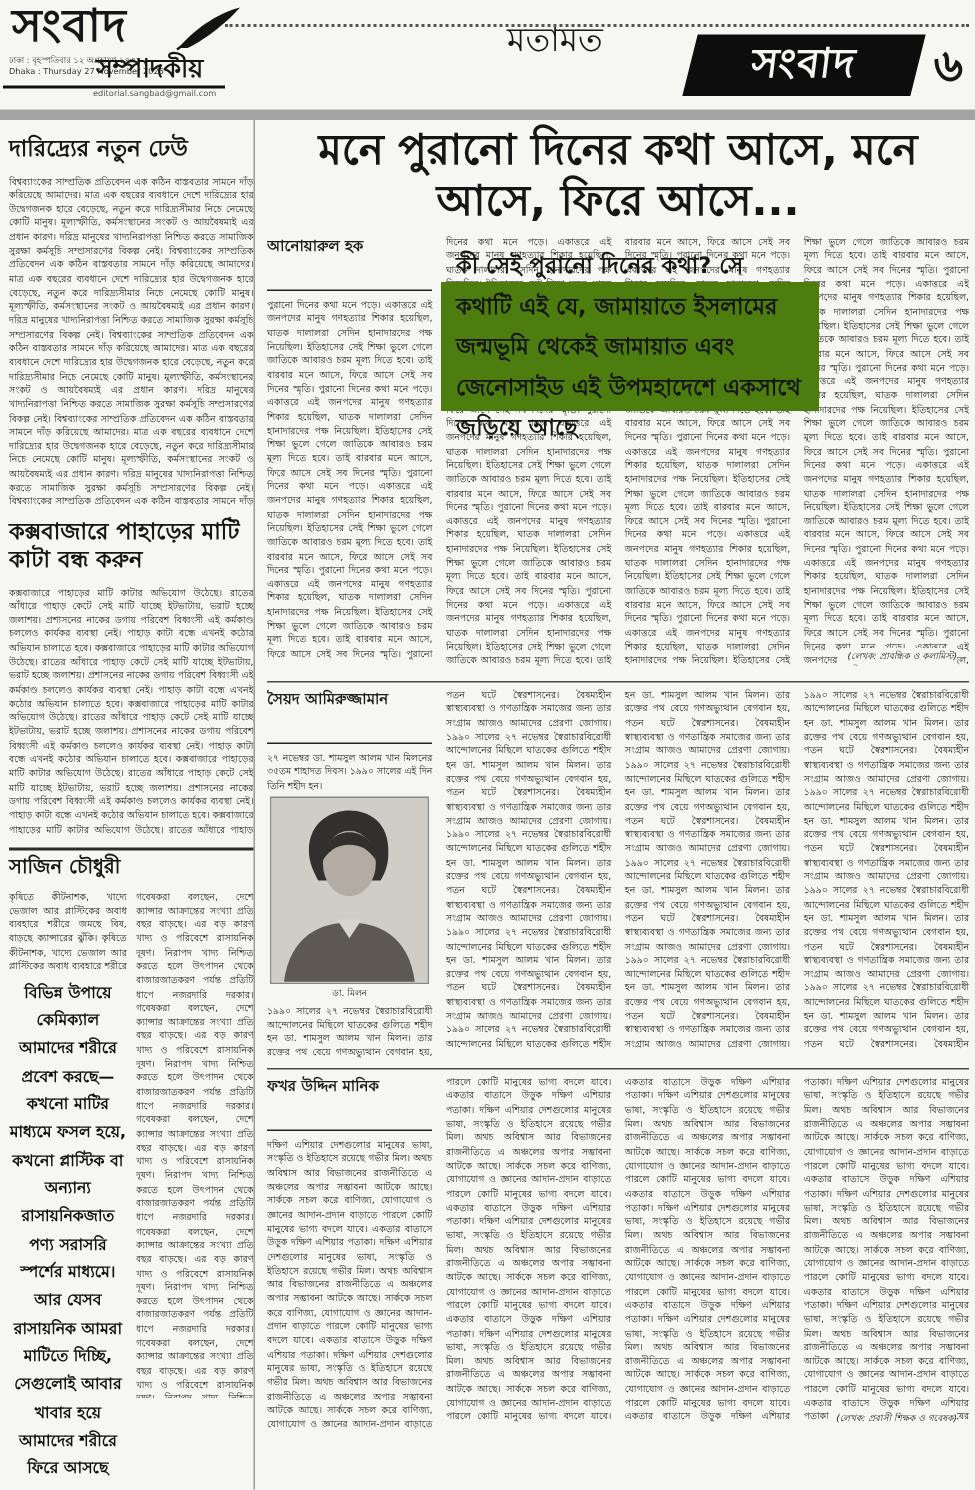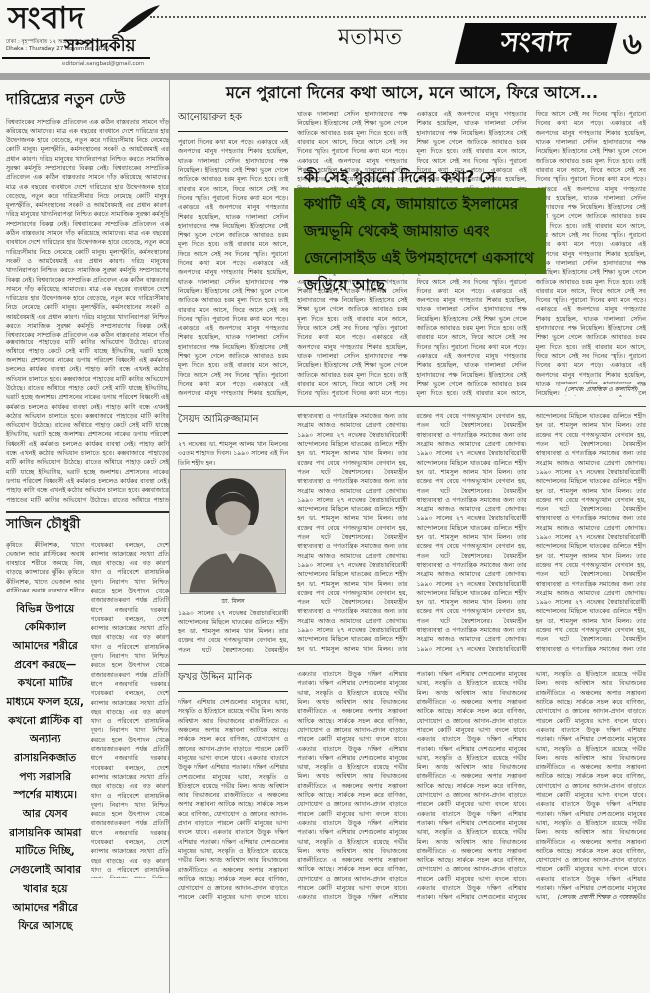--- a/index.html
+++ b/index.html
@@ -10,41 +10,41 @@
   }
   
   .masthead { position:relative; height:80px; border-bottom:7px solid #a3a3a3; }
   .dotline { position:absolute; left:150px; right:4px; top:16px; border-top:2px dotted #555; }
   .brand { position:absolute; left:8px; top:2px; font-size:30px; font-weight:bold; letter-spacing:1px; line-height:1.05; }
   .quill { position:absolute; left:116px; top:4px; }
   .dates { position:absolute; left:6px; top:38px; font-size:5.5px; line-height:1.35; color:#333; }
   .section-label { position:absolute; left:64px; top:32px; font-size:17px; font-weight:bold; }
   .brand-underline { position:absolute; left:2px; top:57px; width:148px; border-top:2.5px solid #101010; }
   .email { position:absolute; left:62px; top:60px; font-size:5.5px; color:#555; }
-  .center-label { position:absolute; left:250px; width:240px; top:19px; text-align:center; font-size:22px; font-weight:500; }
+  .center-label { position:absolute; left:250px; width:240px; top:9px; text-align:center; font-size:22px; font-weight:500; }
   .brand-box { position:absolute; left:460px; top:23px; width:152px; height:41px; background:#0d0d0d; transform:skewX(-14deg); display:flex; align-items:center; justify-content:center; }
   .brand-box span { color:#f6f6f2; font-size:27px; font-weight:bold; transform:skewX(7deg); letter-spacing:1px; }
   .pagenum { position:absolute; right:8px; top:20px; font-size:30px; font-weight:bold; }
   
   .sheet { display:flex; height:919px; }
   .leftcol { width:170px; border-right:1px solid #9a9a96; padding:2px 0 0 6px; }
   .maincol { flex:1; padding:0 4px 0 8px; position:relative; }
   
   .smalltext { font-size:6.2px; line-height:1.5; text-align:justify; color:#1e1e1e; overflow:hidden; }
   .ed-title { font-size:15px; font-weight:bold; line-height:1.3; margin:8px 0 7px; }
   .author-sm { font-size:13px; font-weight:bold; margin:1px 0 5px; }
   .led-rule { border-top:2px solid #2c2c2c; margin:9px 0 1px; }
   .subcols { display:flex; gap:6px; margin-top:2px; }
   .subcol { flex:1; min-width:0; }
   .pullquote-left { font-size:10.5px; font-weight:bold; text-align:center; line-height:1.78; margin:7px 0 6px; color:#101010; }
   
   .article { position:relative; }
-  .headline { font-size:16px; font-weight:bold; text-align:center; line-height:1.2; padding:3px 0 7px; }
+  .headline { font-size:28px; font-weight:bold; text-align:center; line-height:1.2; padding:3px 0 7px; }
   .cols4 { column-count:4; column-gap:9px; font-size:6.2px; line-height:1.5; text-align:justify; overflow:hidden; color:#1e1e1e; }
-  .byline { font-size:10px; font-weight:normal; border-bottom:1.5px solid #222; padding-bottom:7px; margin-bottom:5px; column-span:none; }
+  .byline { font-size:10px; font-weight:bold; border-bottom:1.5px solid #222; padding-bottom:21px; margin-bottom:5px; column-span:none; }
   .qbox { position:absolute; left:116px; top:108px; width:252px; height:86px; background:#4d7c0f; display:flex; align-items:center; justify-content:center; font-size:15px; font-weight:bold; text-align:left; line-height:1.8; padding:4px 10px; }
   .main-rule { border-top:1.5px solid #4a4a4a; margin:5px 0 4px; }
   .credit { position:absolute; right:8px; bottom:6px; font-size:6px; font-style:italic; background:#f6f6f2; padding-left:4px; }
   figure.photo { width:100%; break-inside:avoid; margin:2px 0 3px; }
   figure.photo svg { display:block; width:96%; margin:0 auto; border:1px solid #888; }
   .caption { font-size:6px; text-align:center; margin-top:2px; color:#222; }
   
   .h220{height:220px} .h165{height:165px} .h52{height:52px} .h338{height:338px}
   .hA{height:292px} .hB{height:248px} .hC{height:240px}
 </style>
@@ -75,20 +75,21 @@
 </div>
 
 <div class="sheet">
 
   <div class="leftcol">
     <div>
       <h2 class="ed-title">দারিদ্র্যের নতুন ঢেউ</h2>
       <div class="smalltext h220">বিশ্বব্যাংকের সাম্প্রতিক প্রতিবেদন এক কঠিন বাস্তবতার সামনে দাঁড় করিয়েছে আমাদের। মাত্র এক বছরের ব্যবধানে দেশে দারিদ্র্যের হার উদ্বেগজনক হারে বেড়েছে, নতুন করে দারিদ্র্যসীমার নিচে নেমেছে কোটি মানুষ। মূল্যস্ফীতি, কর্মসংস্থানের সংকট ও আয়বৈষম্যই এর প্রধান কারণ। দরিদ্র মানুষের খাদ্যনিরাপত্তা নিশ্চিত করতে সামাজিক সুরক্ষা কর্মসূচি সম্প্রসারণের বিকল্প নেই। বিশ্বব্যাংকের সাম্প্রতিক প্রতিবেদন এক কঠিন বাস্তবতার সামনে দাঁড় করিয়েছে আমাদের। মাত্র এক বছরের ব্যবধানে দেশে দারিদ্র্যের হার উদ্বেগজনক হারে বেড়েছে, নতুন করে দারিদ্র্যসীমার নিচে নেমেছে কোটি মানুষ। মূল্যস্ফীতি, কর্মসংস্থানের সংকট ও আয়বৈষম্যই এর প্রধান কারণ। দরিদ্র মানুষের খাদ্যনিরাপত্তা নিশ্চিত করতে সামাজিক সুরক্ষা কর্মসূচি সম্প্রসারণের বিকল্প নেই। বিশ্বব্যাংকের সাম্প্রতিক প্রতিবেদন এক কঠিন বাস্তবতার সামনে দাঁড় করিয়েছে আমাদের। মাত্র এক বছরের ব্যবধানে দেশে দারিদ্র্যের হার উদ্বেগজনক হারে বেড়েছে, নতুন করে দারিদ্র্যসীমার নিচে নেমেছে কোটি মানুষ। মূল্যস্ফীতি, কর্মসংস্থানের সংকট ও আয়বৈষম্যই এর প্রধান কারণ। দরিদ্র মানুষের খাদ্যনিরাপত্তা নিশ্চিত করতে সামাজিক সুরক্ষা কর্মসূচি সম্প্রসারণের বিকল্প নেই। বিশ্বব্যাংকের সাম্প্রতিক প্রতিবেদন এক কঠিন বাস্তবতার সামনে দাঁড় করিয়েছে আমাদের। মাত্র এক বছরের ব্যবধানে দেশে দারিদ্র্যের হার উদ্বেগজনক হারে বেড়েছে, নতুন করে দারিদ্র্যসীমার নিচে নেমেছে কোটি মানুষ। মূল্যস্ফীতি, কর্মসংস্থানের সংকট ও আয়বৈষম্যই এর প্রধান কারণ। দরিদ্র মানুষের খাদ্যনিরাপত্তা নিশ্চিত করতে সামাজিক সুরক্ষা কর্মসূচি সম্প্রসারণের বিকল্প নেই। বিশ্বব্যাংকের সাম্প্রতিক প্রতিবেদন এক কঠিন বাস্তবতার সামনে দাঁড় করিয়েছে আমাদের। মাত্র এক বছরের ব্যবধানে দেশে দারিদ্র্যের হার উদ্বেগজনক হারে বেড়েছে, নতুন করে দারিদ্র্যসীমার নিচে নেমেছে কোটি মানুষ। মূল্যস্ফীতি, কর্মসংস্থানের সংকট ও আয়বৈষম্যই এর প্রধান কারণ। দরিদ্র মানুষের খাদ্যনিরাপত্তা নিশ্চিত করতে সামাজিক সুরক্ষা কর্মসূচি সম্প্রসারণের বিকল্প নেই। বিশ্বব্যাংকের সাম্প্রতিক প্রতিবেদন এক কঠিন বাস্তবতার সামনে দাঁড় করিয়েছে আমাদের। মাত্র এক বছরের ব্যবধানে দেশে দারিদ্র্যের হার উদ্বেগজনক হারে বেড়েছে, নতুন করে দারিদ্র্যসীমার নিচে নেমেছে কোটি মানুষ। মূল্যস্ফীতি, কর্মসংস্থানের সংকট ও আয়বৈষম্যই এর প্রধান কারণ। দরিদ্র মানুষের খাদ্যনিরাপত্তা নিশ্চিত করতে সামাজিক সুরক্ষা কর্মসূচি সম্প্রসারণের বিকল্প নেই। বিশ্বব্যাংকের সাম্প্রতিক প্রতিবেদন এক কঠিন বাস্তবতার সামনে দাঁড় করিয়েছে আমাদের। মাত্র এক বছরের ব্যবধানে দেশে দারিদ্র্যের হার উদ্বেগজনক হারে বেড়েছে, নতুন করে দারিদ্র্যসীমার নিচে নেমেছে কোটি মানুষ। মূল্যস্ফীতি, কর্মসংস্থানের সংকট ও আয়বৈষম্যই এর প্রধান কারণ। দরিদ্র মানুষের খাদ্যনিরাপত্তা নিশ্চিত করতে সামাজিক সুরক্ষা কর্মসূচি সম্প্রসারণের বিকল্প নেই। বিশ্বব্যাংকের সাম্প্রতিক প্রতিবেদন এক কঠিন বাস্তবতার সামনে দাঁড় করিয়েছে আমাদের। মাত্র এক বছরের ব্যবধানে দেশে দারিদ্র্যের হার উদ্বেগজনক হারে বেড়েছে, নতুন করে দারিদ্র্যসীমার নিচে নেমেছে কোটি মানুষ। মূল্যস্ফীতি, কর্মসংস্থানের সংকট ও আয়বৈষম্যই এর প্রধান কারণ। দরিদ্র মানুষের খাদ্যনিরাপত্তা নিশ্চিত করতে সামাজিক সুরক্ষা কর্মসূচি সম্প্রসারণের বিকল্প নেই। </div>
     </div>
     <div>
+      <h2 class="ed-title">কক্সবাজারে পাহাড়ের মাটি কাটা বন্ধ করুন</h2>
       <div class="smalltext h165">কক্সবাজারে পাহাড়ের মাটি কাটার অভিযোগ উঠেছে। রাতের আঁধারে পাহাড় কেটে সেই মাটি যাচ্ছে ইটভাটায়, ভরাট হচ্ছে জলাশয়। প্রশাসনের নাকের ডগায় পরিবেশ বিধ্বংসী এই কর্মকাণ্ড চললেও কার্যকর ব্যবস্থা নেই। পাহাড় কাটা বন্ধে এখনই কঠোর অভিযান চালাতে হবে। কক্সবাজারে পাহাড়ের মাটি কাটার অভিযোগ উঠেছে। রাতের আঁধারে পাহাড় কেটে সেই মাটি যাচ্ছে ইটভাটায়, ভরাট হচ্ছে জলাশয়। প্রশাসনের নাকের ডগায় পরিবেশ বিধ্বংসী এই কর্মকাণ্ড চললেও কার্যকর ব্যবস্থা নেই। পাহাড় কাটা বন্ধে এখনই কঠোর অভিযান চালাতে হবে। কক্সবাজারে পাহাড়ের মাটি কাটার অভিযোগ উঠেছে। রাতের আঁধারে পাহাড় কেটে সেই মাটি যাচ্ছে ইটভাটায়, ভরাট হচ্ছে জলাশয়। প্রশাসনের নাকের ডগায় পরিবেশ বিধ্বংসী এই কর্মকাণ্ড চললেও কার্যকর ব্যবস্থা নেই। পাহাড় কাটা বন্ধে এখনই কঠোর অভিযান চালাতে হবে। কক্সবাজারে পাহাড়ের মাটি কাটার অভিযোগ উঠেছে। রাতের আঁধারে পাহাড় কেটে সেই মাটি যাচ্ছে ইটভাটায়, ভরাট হচ্ছে জলাশয়। প্রশাসনের নাকের ডগায় পরিবেশ বিধ্বংসী এই কর্মকাণ্ড চললেও কার্যকর ব্যবস্থা নেই। পাহাড় কাটা বন্ধে এখনই কঠোর অভিযান চালাতে হবে। কক্সবাজারে পাহাড়ের মাটি কাটার অভিযোগ উঠেছে। রাতের আঁধারে পাহাড় কেটে সেই মাটি যাচ্ছে ইটভাটায়, ভরাট হচ্ছে জলাশয়। প্রশাসনের নাকের ডগায় পরিবেশ বিধ্বংসী এই কর্মকাণ্ড চললেও কার্যকর ব্যবস্থা নেই। পাহাড় কাটা বন্ধে এখনই কঠোর অভিযান চালাতে হবে। কক্সবাজারে পাহাড়ের মাটি কাটার অভিযোগ উঠেছে। রাতের আঁধারে পাহাড় কেটে সেই মাটি যাচ্ছে ইটভাটায়, ভরাট হচ্ছে জলাশয়। প্রশাসনের নাকের ডগায় পরিবেশ বিধ্বংসী এই কর্মকাণ্ড চললেও কার্যকর ব্যবস্থা নেই। পাহাড় কাটা বন্ধে এখনই কঠোর অভিযান চালাতে হবে। কক্সবাজারে পাহাড়ের মাটি কাটার অভিযোগ উঠেছে। রাতের আঁধারে পাহাড় কেটে সেই মাটি যাচ্ছে ইটভাটায়, ভরাট হচ্ছে জলাশয়। প্রশাসনের নাকের ডগায় পরিবেশ বিধ্বংসী এই কর্মকাণ্ড চললেও কার্যকর ব্যবস্থা নেই। পাহাড় কাটা বন্ধে এখনই কঠোর অভিযান চালাতে হবে। </div>
     </div>
     <div class="led-rule"></div>
     <div>
       <div class="author-sm">সাজিন চৌধুরী</div>
       <div class="subcols">
         <div class="subcol">
           <div class="smalltext h52">কৃষিতে কীটনাশক, খাদ্যে ভেজাল আর প্লাস্টিকের অবাধ ব্যবহারে শরীরে জমছে বিষ, বাড়ছে ক্যান্সারের ঝুঁকি। কৃষিতে কীটনাশক, খাদ্যে ভেজাল আর প্লাস্টিকের অবাধ ব্যবহারে শরীরে জমছে বিষ, বাড়ছে ক্যান্সারের ঝুঁকি। কৃষিতে কীটনাশক, খাদ্যে ভেজাল আর প্লাস্টিকের অবাধ ব্যবহারে শরীরে জমছে বিষ, বাড়ছে ক্যান্সারের ঝুঁকি। </div>
           <div class="pullquote-left">বিভিন্ন উপায়ে কেমিক্যাল আমাদের শরীরে প্রবেশ করছে—কখনো মাটির মাধ্যমে ফসল হয়ে, কখনো প্লাস্টিক বা অন্যান্য রাসায়নিকজাত পণ্য সরাসরি স্পর্শের মাধ্যমে। আর যেসব রাসায়নিক আমরা মাটিতে দিচ্ছি, সেগুলোই আবার খাবার হয়ে আমাদের শরীরে ফিরে আসছে</div>
 

